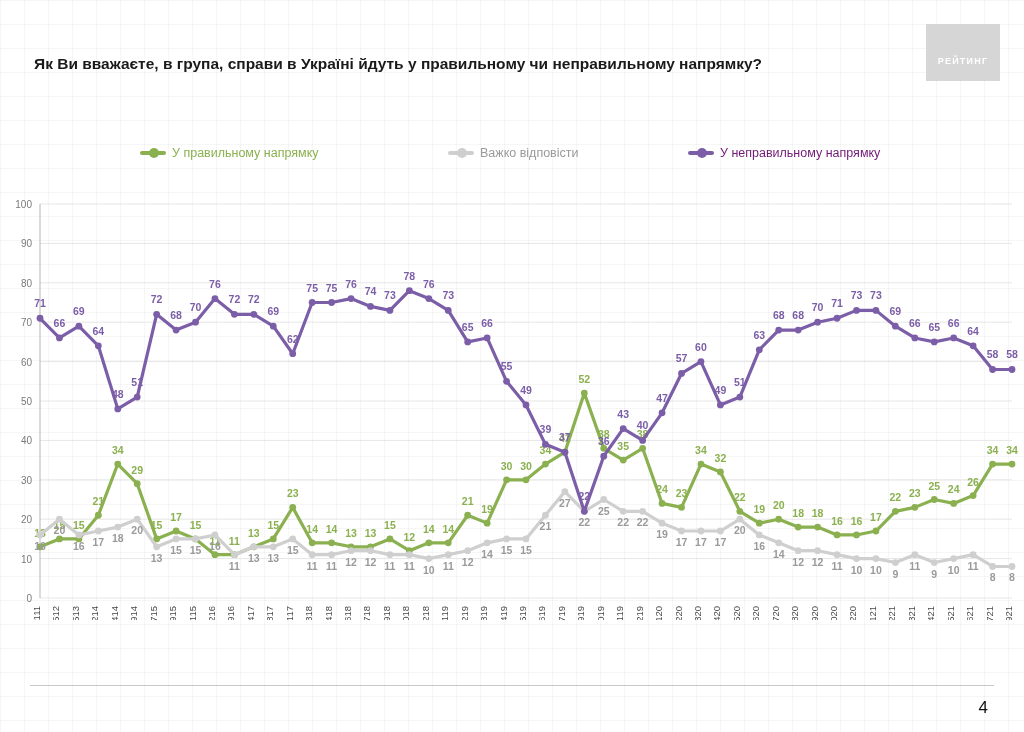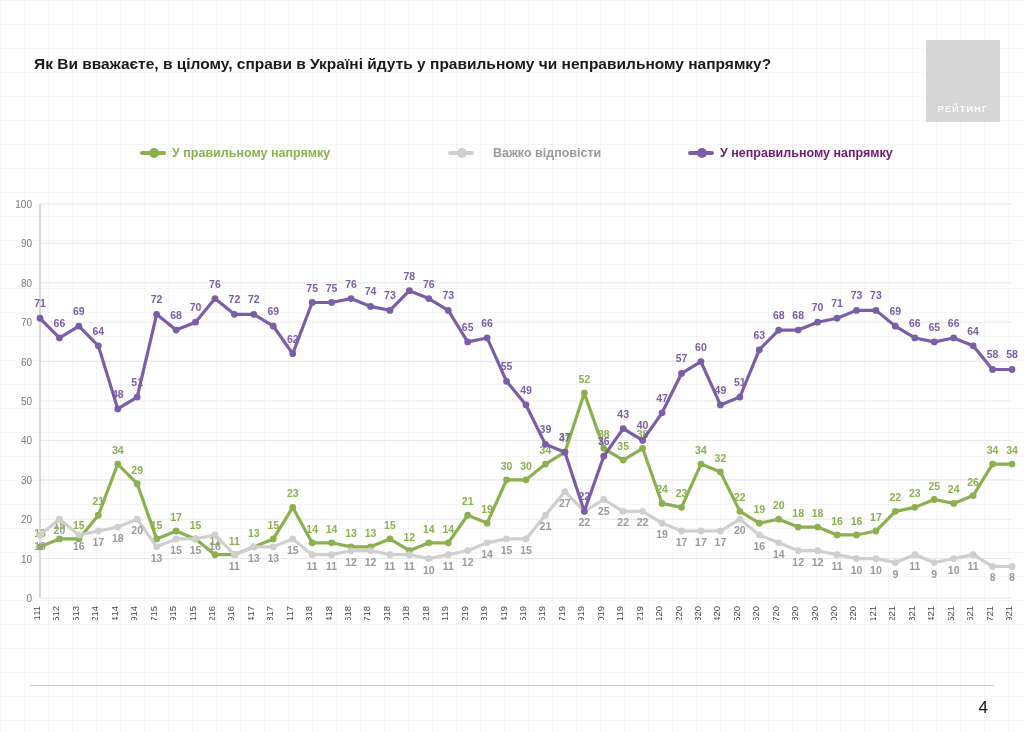--- a/index.html
+++ b/index.html
@@ -22,27 +22,26 @@
     left: 0; top: 0; right: 0; bottom: 0;
     background-image:
       linear-gradient(to right, rgba(0,0,0,0.035) 1px, transparent 1px),
       linear-gradient(to bottom, rgba(0,0,0,0.035) 1px, transparent 1px);
     background-size: 24px 24px;
     pointer-events: none;
   }
   #logo {
     position: absolute;
     right: 24px; top: 24px;
-    width: 74px; height: 82px;
+    width: 74px; height: 57px;
     background: #d6d6d6;
     display: flex;
     align-items: flex-end;
     justify-content: center;
-    padding-bottom: 8px;
-    margin-top: 16px;
+    padding-bottom: 15px;
   }
   #logo .logo-text {
     font-size: 9px;
     letter-spacing: 1.2px;
     color: #ffffff;
     font-weight: bold;
   }
   #title {
     position: absolute;
     left: 34px; top: 52px;
@@ -56,21 +55,21 @@
     position: absolute;
     left: 140px; top: 146px;
     width: 800px;
     height: 22px;
   }
   .legend-item {
     position: absolute;
     display: flex;
     align-items: center;
     font-size: 12.5px;
-    font-weight: bold;
+    font-weight: normal;
     text-align: right;
   }
   .legend-line {
     width: 26px; height: 4px;
     border-radius: 2px;
     position: relative;
     margin-right: 6px;
   }
   .legend-line::after {
     content: "";
@@ -110,28 +109,28 @@
 </head>
 <body>
 
 <div id="page">
   <div id="grid-bg"></div>
 
   <div id="logo">
     <span class="logo-text">РЕЙТИНГ</span>
   </div>
 
-  <div id="title">Як Ви вважаєте, в цілому, справи в Україні йдуть у правильному чи неправильному напрямку?</div>
+  <div id="title">Як Ви вважаєте, в група, справи в Україні йдуть у правильному чи неправильному напрямку?</div>
 
   <div id="legend">
     <div class="legend-item" style="left:0px; top:0px;">
       <span class="legend-line" style="background:#8bb04f;"></span>
       <span style="color:#8bb04f;">У правильному напрямку</span>
     </div>
-    <div class="legend-item" style="left:308px; top:0px;gap:13px;">
+    <div class="legend-item" style="left:308px; top:0px;">
       <span class="legend-line" style="background:#cfcfcf;"></span>
       <span style="color:#9a9a9a;">Важко відповісти</span>
     </div>
     <div class="legend-item" style="left:548px; top:0px;">
       <span class="legend-line" style="background:#7b5ea7;"></span>
       <span style="color:#701a75;">У неправильному напрямку</span>
     </div>
   </div>
 
   <svg id="plot" viewBox="0 0 1024 430" width="1024" height="430">

